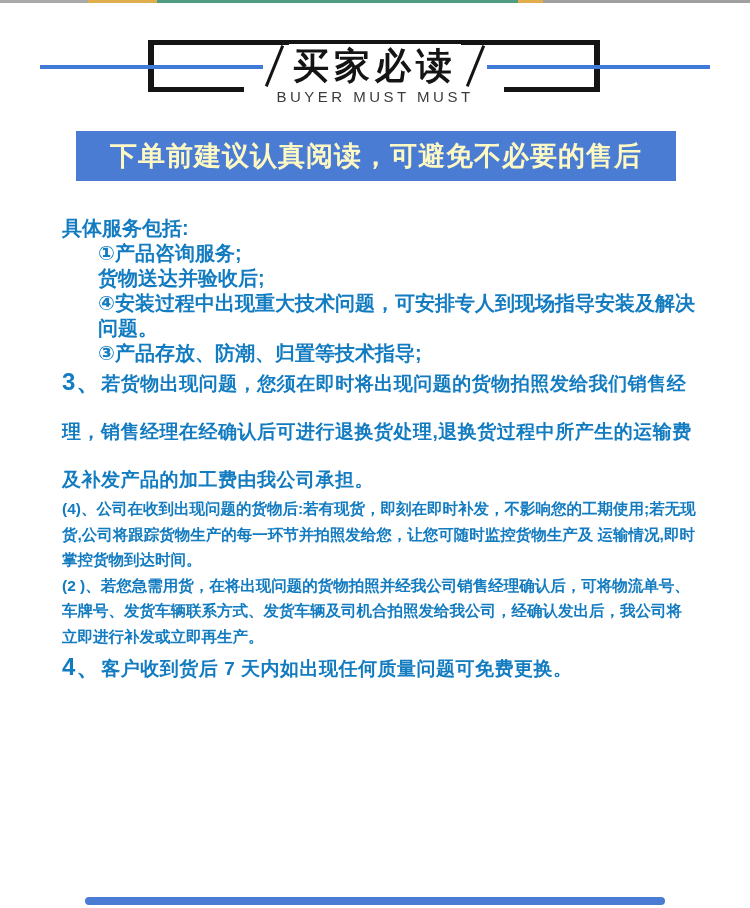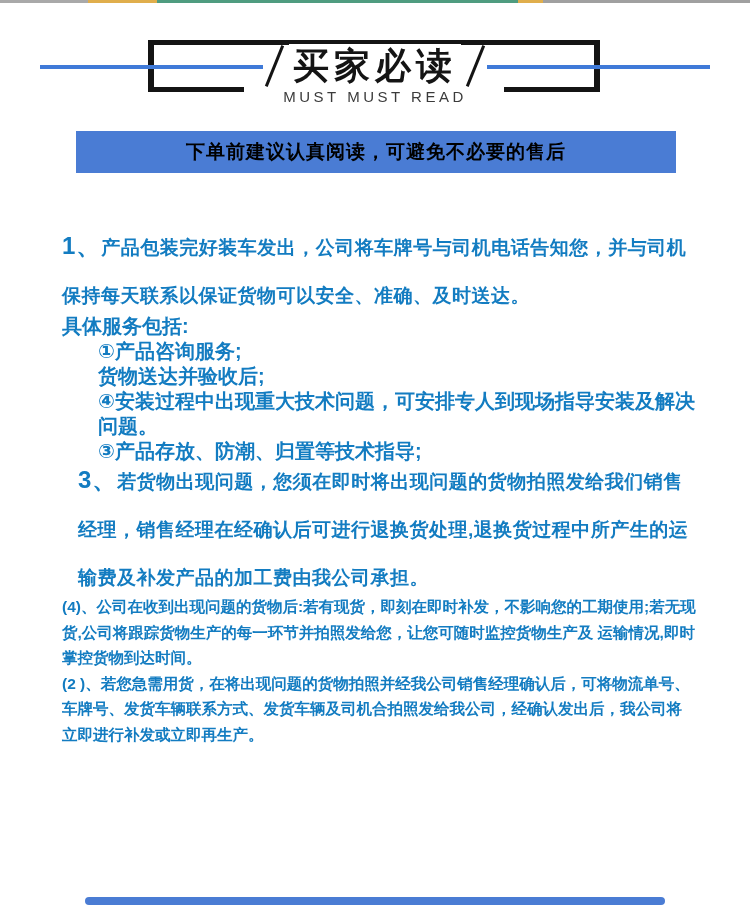--- a/index.html
+++ b/index.html
@@ -36,33 +36,33 @@
     background:#ffffff;padding:0 4px;line-height:44px;white-space:nowrap;
   }
   .slash{width:3px;height:44px;background:#141414;transform:rotate(22deg);}
   .page-subtitle{
     position:absolute;top:88px;left:0;width:750px;text-align:center;
     font-size:15px;font-weight:500;color:#3b3b3b;letter-spacing:3.5px;z-index:3;
   }
 
   
   .banner{
-    position:absolute;left:76px;top:131px;width:600px;height:42px;background:#4a7cd4;
+    position:absolute;left:76px;top:131px;width:600px;height:50px;background:#4a7cd4;
     display:flex;align-items:center;justify-content:center;
-    color:#000000;font-size:19px;font-weight:bold;letter-spacing:1px;white-space:nowrap;
+    color:#fef9c3;font-size:27px;font-weight:bold;letter-spacing:1px;white-space:nowrap;
   }
 
   
   .content{position:absolute;top:222px;left:62px;width:634px;color:#137cc1;}
   .item{font-size:19px;font-weight:bold;line-height:48px;margin:0;letter-spacing:0.5px;text-align:left;}
   .item .num{font-size:24px;letter-spacing:1px;}
   .item-2{margin-top:4px;}
   .services{margin-top:-6px;font-size:20px;font-weight:bold;line-height:25px;}
   .service-line{margin-left:36px;}
-  .item-3{margin-top:-8px;margin-left:16px;}
+  .item-3{margin-top:-8px;}
   .notes{margin-top:-8px;font-size:15.5px;font-weight:bold;line-height:25.5px;}
   .note{margin:0;}
   .item-4{margin-top:-6px;}
 
   
   .bottom-bar{position:absolute;left:85px;top:897px;width:580px;height:8px;background:#4a7cd4;border-radius:4px;}
 </style>
 </head>
 <body>
 
@@ -80,39 +80,39 @@
   <div class="hline bracket-top"></div>
   <div class="hline bracket-left-v"></div>
   <div class="hline bracket-left-b"></div>
   <div class="hline bracket-right-v"></div>
   <div class="hline bracket-right-b"></div>
   <div class="title-row">
     <div class="slash"></div>
     <div class="page-title">买家必读</div>
     <div class="slash"></div>
   </div>
-  <div class="page-subtitle">MUST MUST READ</div>
+  <div class="page-subtitle">BUYER MUST MUST</div>
 </div>
 
 <div class="banner">下单前建议认真阅读，可避免不必要的售后</div>
 
 <div class="content">
-  <p class="item item-1"><span class="num">1、</span><span>产品包装完好装车发出，公司将车牌号与司机电话告知您，并与司机保持每天联系以保证货物可以安全、准确、及时送达。</span></p>
 
 
   <div class="services">
     <div>具体服务包括:</div>
     <div class="service-line">①产品咨询服务;</div>
     <div class="service-line">货物送达并验收后;</div>
     <div class="service-line">④安装过程中出现重大技术问题，可安排专人到现场指导安装及解决问题。</div>
     <div class="service-line">③产品存放、防潮、归置等技术指导;</div>
   </div>
 
   <p class="item item-3"><span class="num">3、</span><span>若货物出现问题，您须在即时将出现问题的货物拍照发给我们销售经理，销售经理在经确认后可进行退换货处理,退换货过程中所产生的运输费及补发产品的加工费由我公司承担。</span></p>
 
   <div class="notes">
     <p class="note">(4)、公司在收到出现问题的货物后:若有现货，即刻在即时补发，不影响您的工期使用;若无现货,公司将跟踪货物生产的每一环节并拍照发给您，让您可随时监控货物生产及 运输情况,即时掌控货物到达时间。</p>
     <p class="note">(2 )、若您急需用货，在将出现问题的货物拍照并经我公司销售经理确认后，可将物流单号、车牌号、发货车辆联系方式、发货车辆及司机合拍照发给我公司，经确认发出后，我公司将立即进行补发或立即再生产。</p>
   </div>
 
+  <p class="item item-4"><span class="num">4、</span><span>客户收到货后 7 天内如出现任何质量问题可免费更换。</span></p>
 </div>
 
 <div class="bottom-bar"></div>
 
 </body></html>

